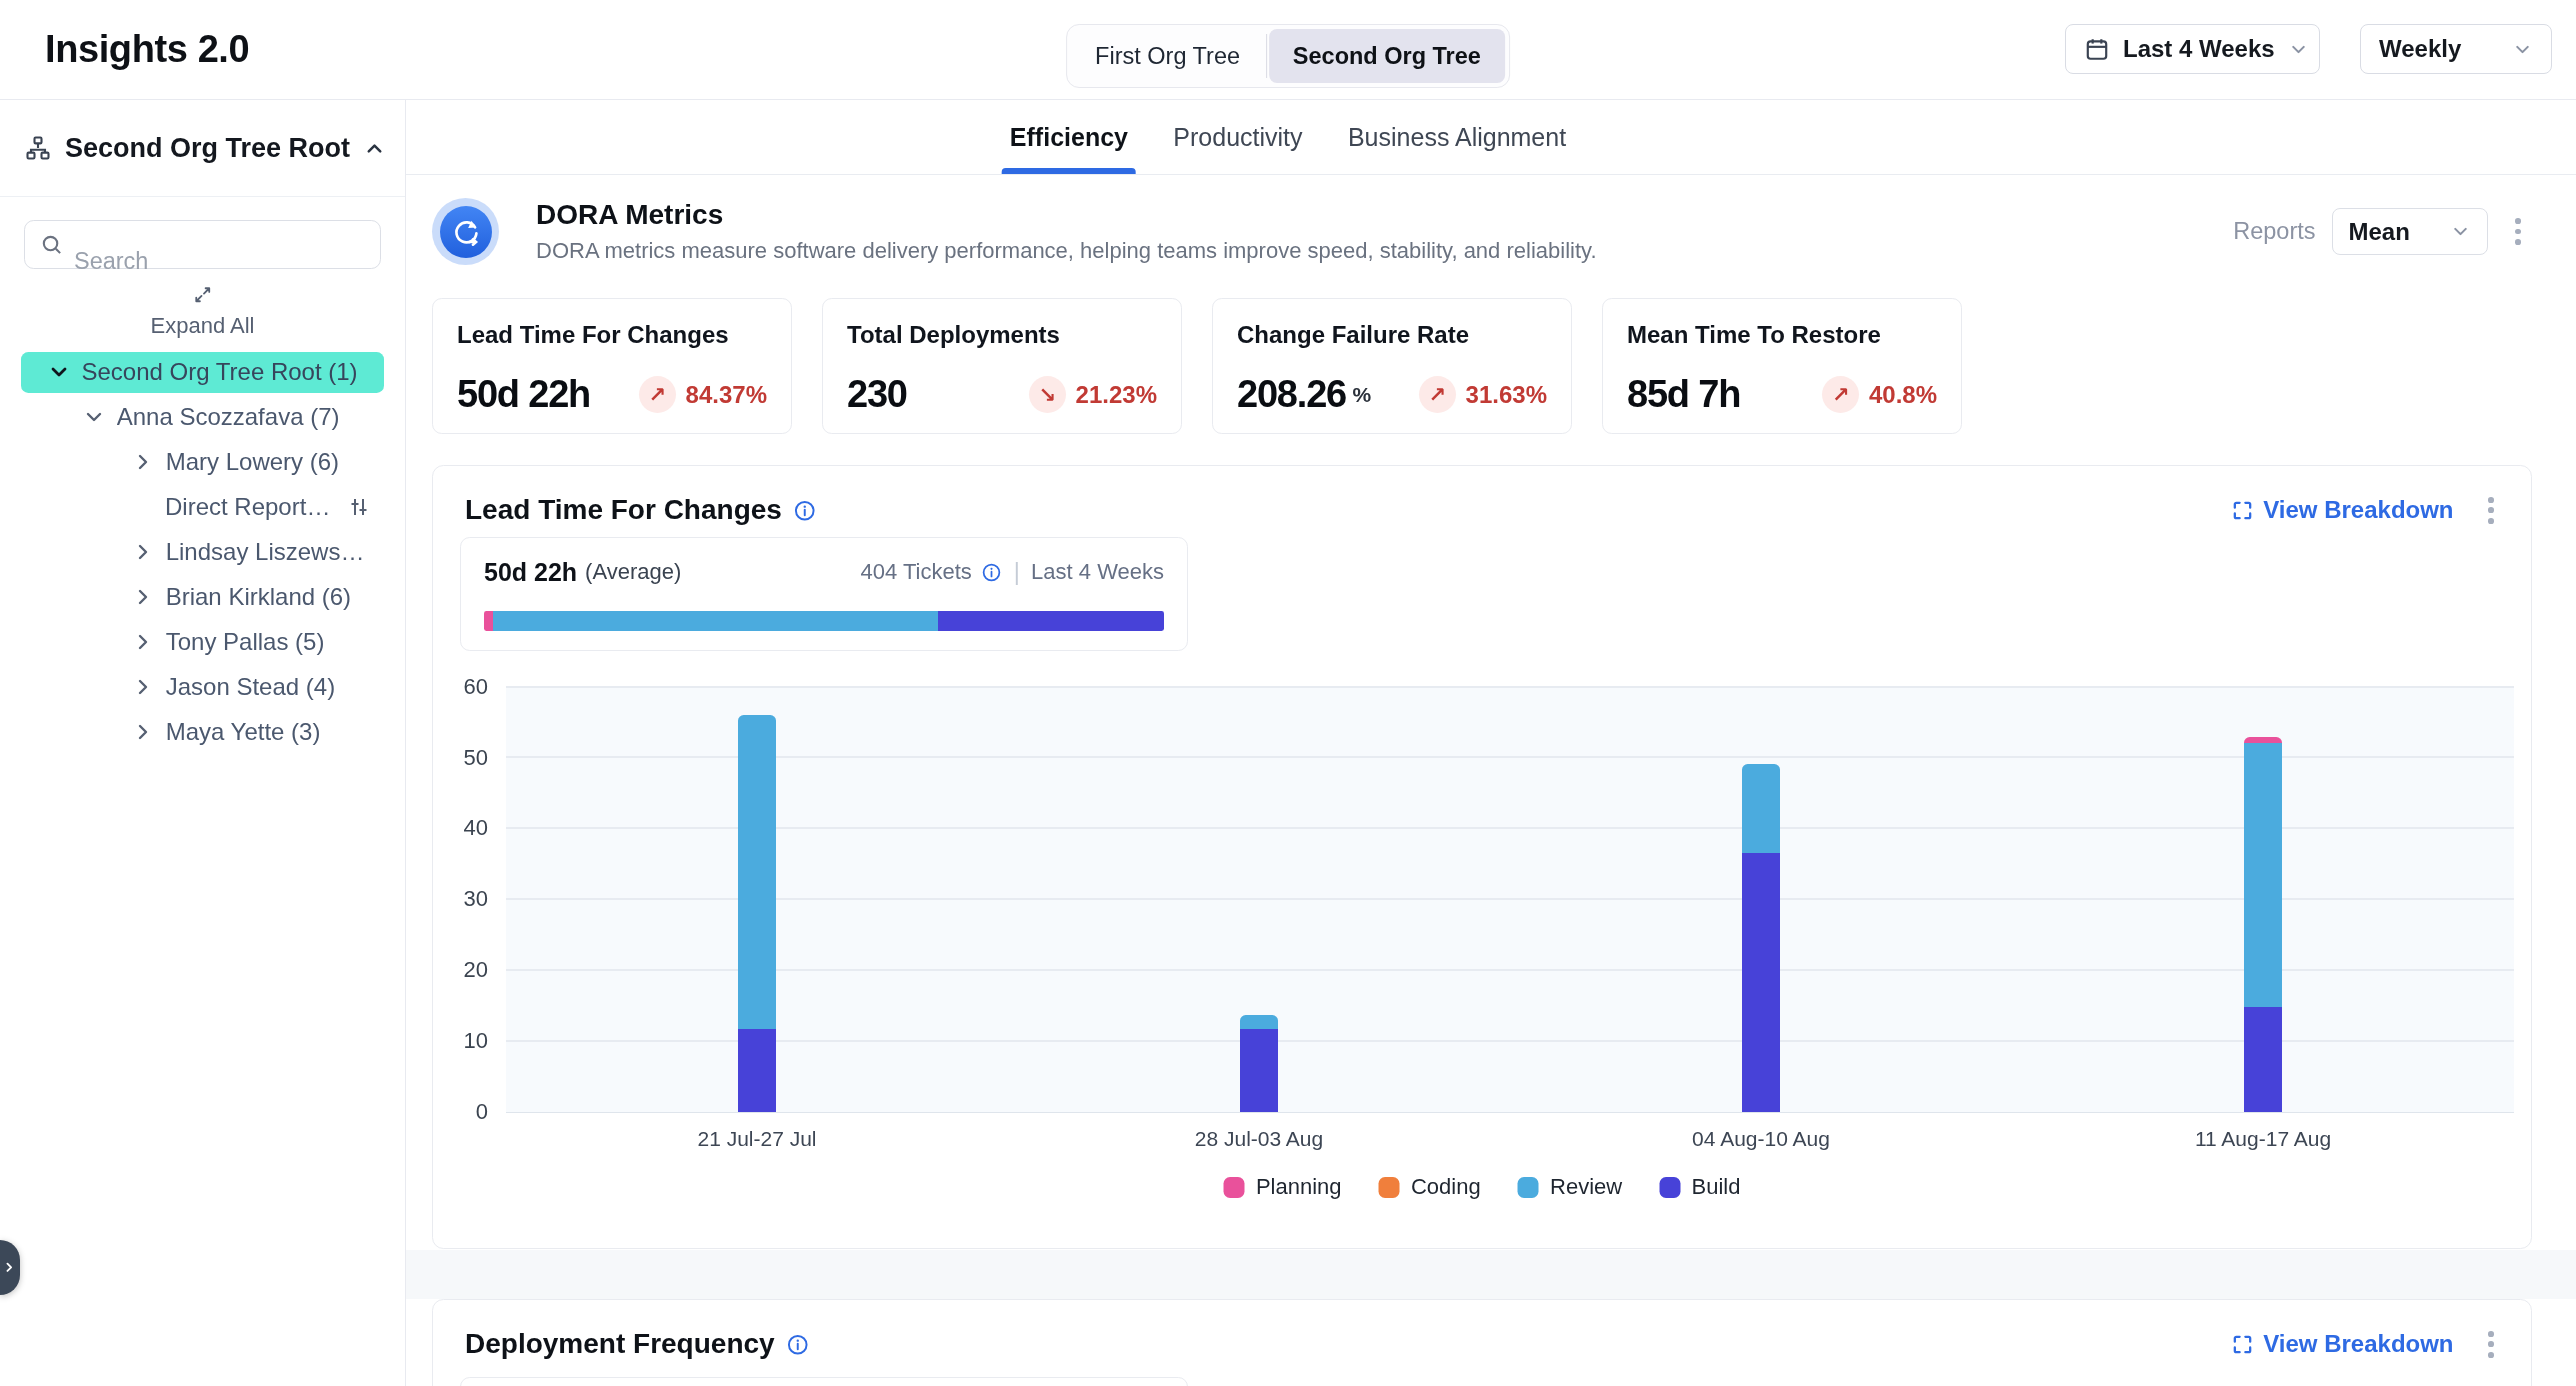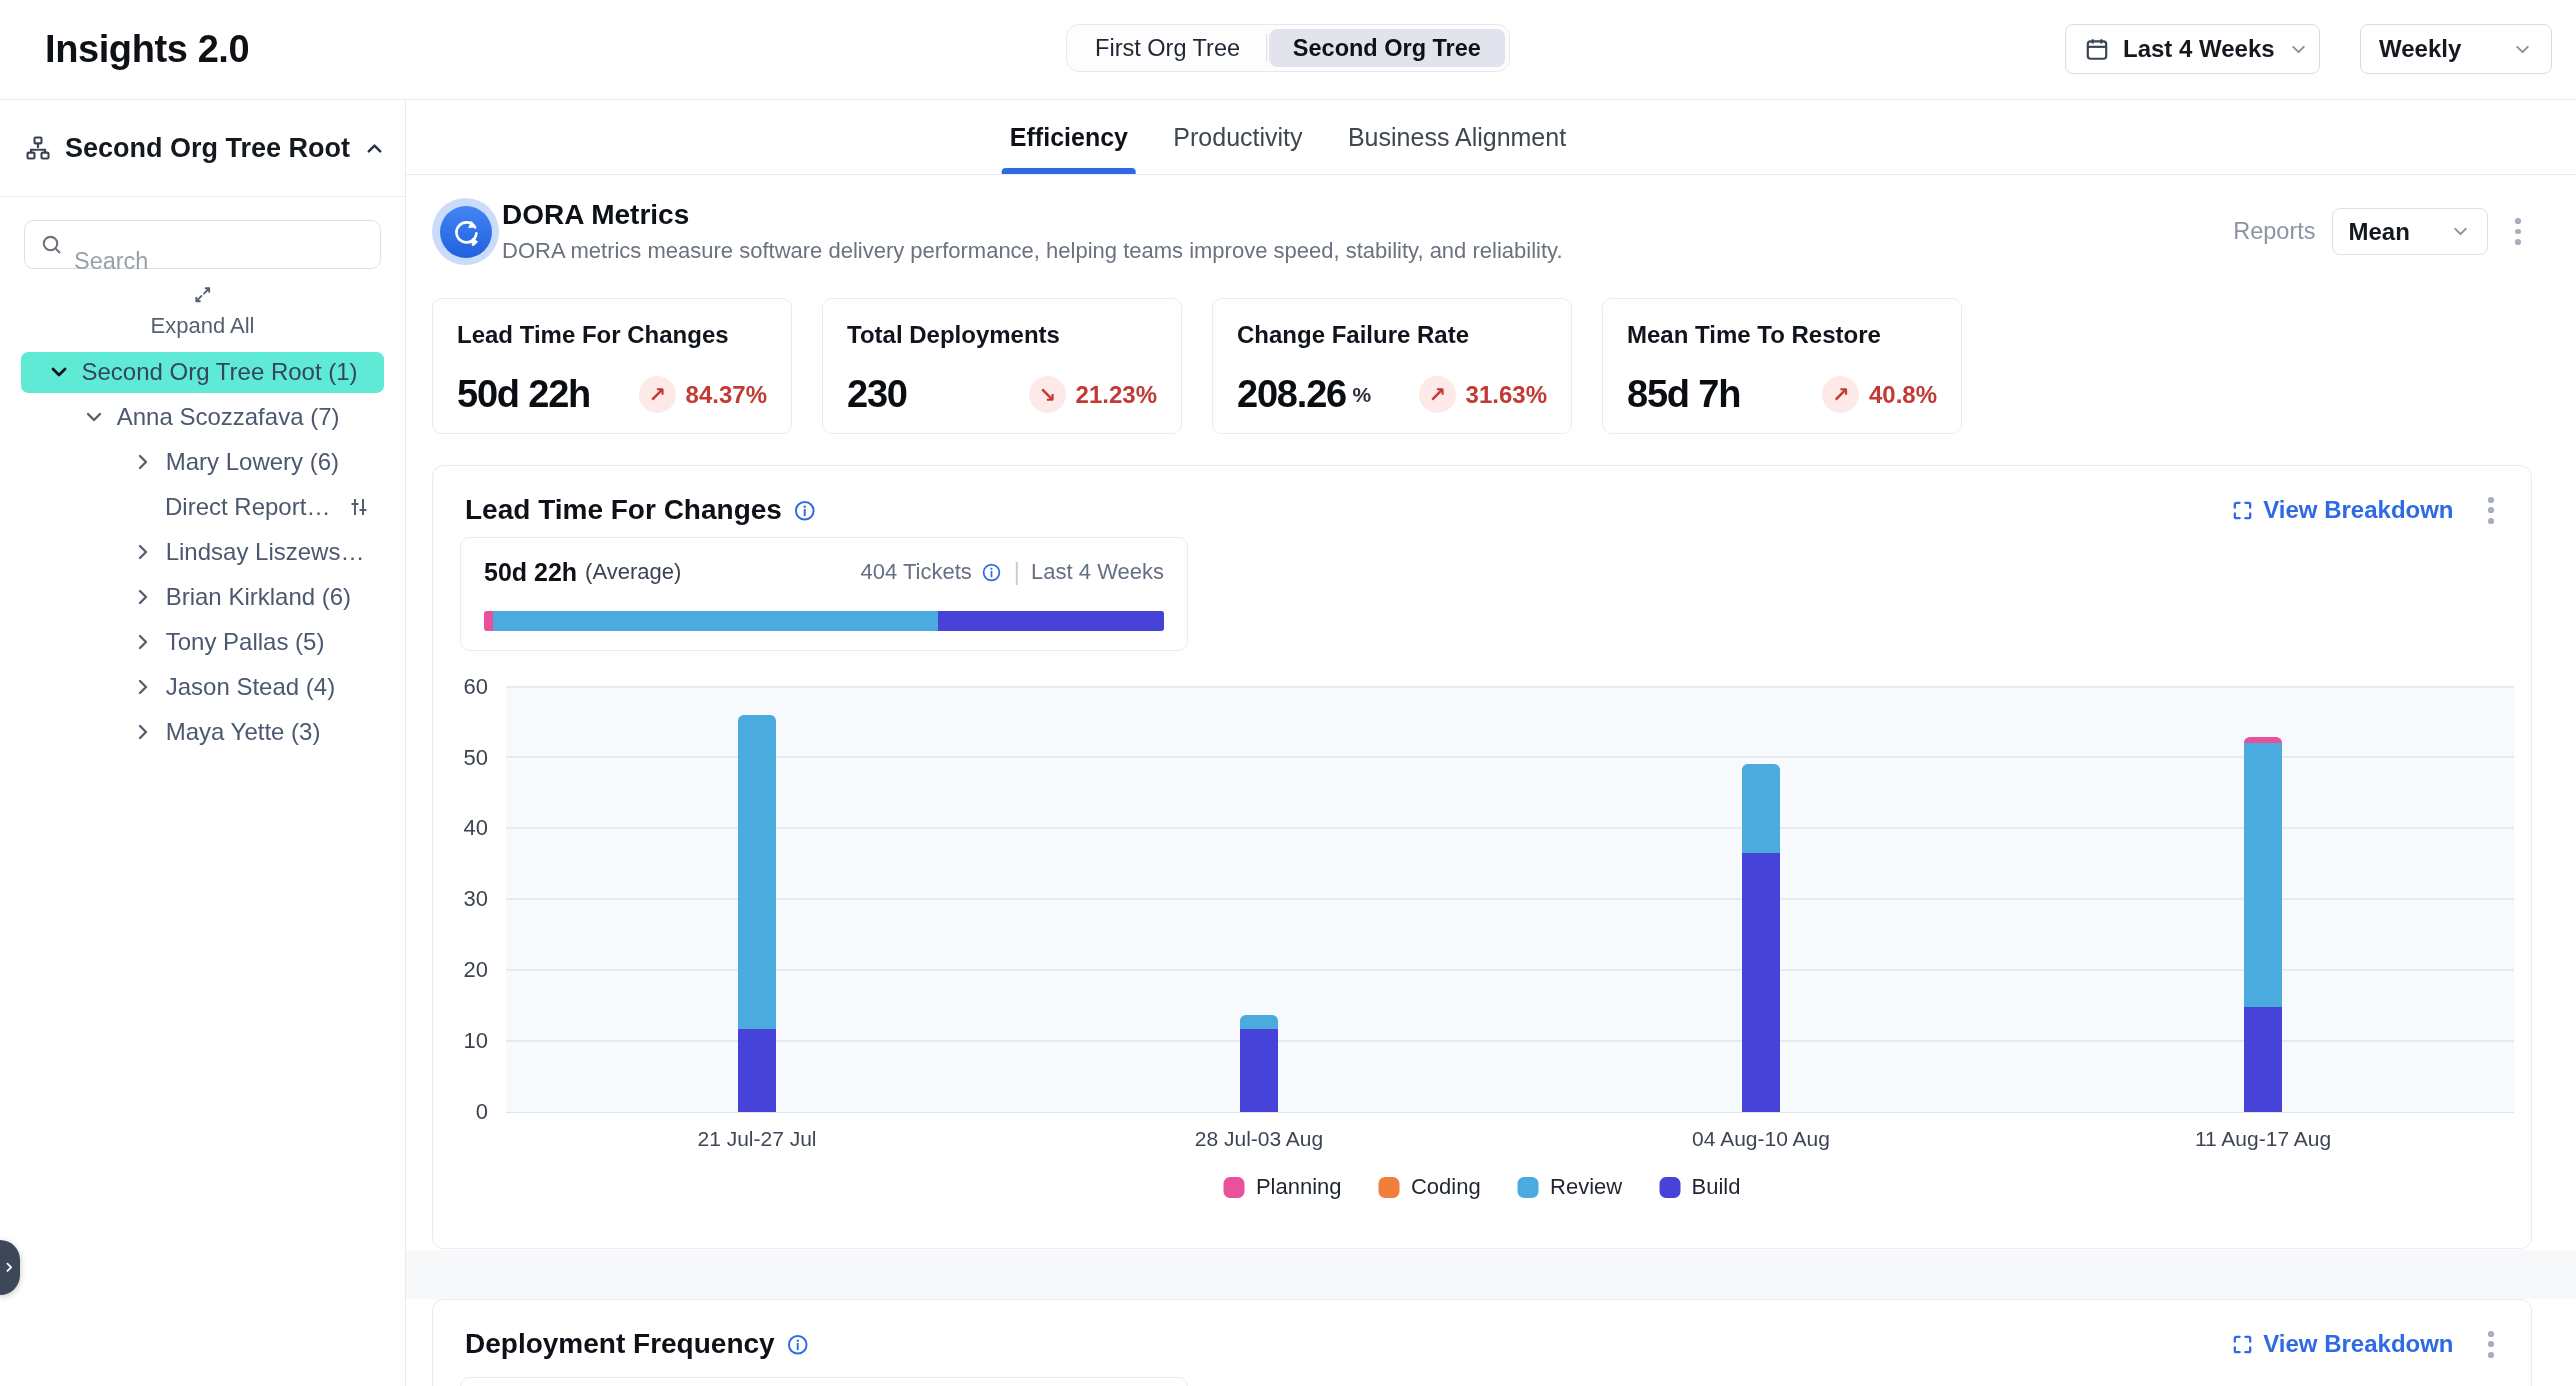--- a/index.html
+++ b/index.html
@@ -5,21 +5,21 @@
   * { margin:0; padding:0; box-sizing:border-box; }
   html,body { width:2576px; height:1386px; overflow:hidden; background:#fff;
     font-family:"Liberation Sans","DejaVu Sans",sans-serif; color:#111620; }
   .artifact { position:absolute; top:0; height:3.2px; }
 
   
   .topbar { position:absolute; left:0; top:0; width:2576px; height:100px; background:#fff;
     border-bottom:1.6px solid #e8eaf0; }
   .app-title { position:absolute; left:45px; top:28px; font-size:38px; font-weight:700; letter-spacing:-0.4px; color:#0e1116; }
   .toggle-group { position:absolute; left:1288px; top:24px; transform:translateX(-50%);
-    display:flex; align-items:stretch; border:1.6px solid #e7e8ee; border-radius:13px; background:#fdfdfe; padding:4px; height:48px; }
+    display:flex; align-items:stretch; border:1.6px solid #e7e8ee; border-radius:13px; background:#fdfdfe; padding:4px; height:64px; }
   .toggle-seg { display:flex; align-items:center; padding:0 24px; font-size:23.5px; color:#1f2733; white-space:nowrap; border-radius:8px; }
   .toggle-seg.active { background:#e3e3ee; font-weight:700; color:#0e1116; }
   .toggle-div { width:1.6px; background:#d9dbe3; margin:4.9px 1.6px; }
   .dd { position:absolute; top:24px; height:50px; border:1.6px solid #d9dce4; border-radius:8px; background:#fff;
     display:flex; align-items:center; padding:0 18px; gap:13px; }
   .dd-label { font-size:24px; font-weight:600; color:#15191f; white-space:nowrap; }
   .dd .chev { color:#8a92a3; margin-left:auto; }
   .dd-range { right:256px; width:255px; }
   .dd-gran  { right:24px;  width:192px; }
   .ic { display:inline-flex; align-items:center; justify-content:center; }
@@ -54,21 +54,21 @@
   .tab { display:flex; align-items:center; font-size:25px; color:#3f4754; font-weight:500; position:relative; padding:0 3.2px; cursor:pointer; white-space:nowrap; }
   .tab.active { font-weight:700; color:#0e1218; }
   .tab.active::after { content:""; position:absolute; left:-4.9px; right:-4.9px; bottom:0; height:6.5px; background:#2e6ae3; border-radius:4px 4px 0 0; }
   .content { position:relative; height:1212px; }
   .gray-band { position:absolute; left:0; right:0; top:1075px; height:49px; background:#f6f8fa; }
 
   
   .dora-row { position:absolute; left:26px; right:44px; top:23px; display:flex; align-items:center; }
   .dora-badge { width:67px; height:67px; border-radius:50%; background:#cadcfa; display:flex; align-items:center; justify-content:center; flex:0 0 67px; }
   .dora-badge-inner { width:52px; height:52px; border-radius:50%; background:linear-gradient(180deg,#4285f4,#2160dd); display:flex; align-items:center; justify-content:center; color:#fff; }
-  .dora-text { margin-left:3px; }
+  .dora-text { margin-left:37px; }
   .dora-title { font-size:28px; font-weight:800; color:#0d1117; }
   .dora-desc { font-size:22px; color:#6a7280; margin-top:7.3px; }
   .dora-right { margin-left:auto; display:flex; align-items:center; gap:16px; }
   .showing-label { font-size:23.5px; color:#8c93a3; }
   .mean-select { width:156px; height:47px; border:1.6px solid #dcdfe6; border-radius:8px; display:flex; align-items:center; padding:0 16px; }
   .mean-select .dd-label { font-size:24px; font-weight:700; }
   .kebab { display:flex; flex-direction:column; gap:4.9px; padding:4.9px 11.4px; cursor:pointer; }
   .kebab i { width:5.7px; height:5.7px; border-radius:50%; background:#a6aebd; }
 
   

